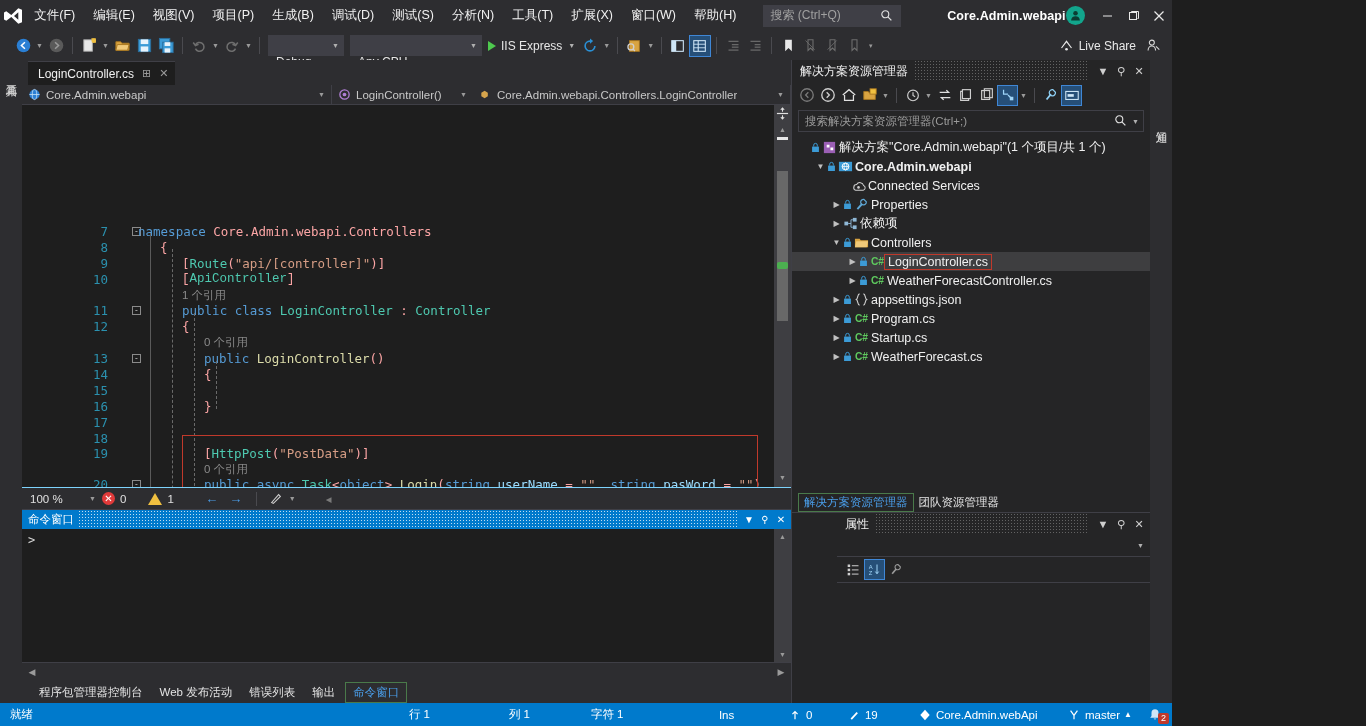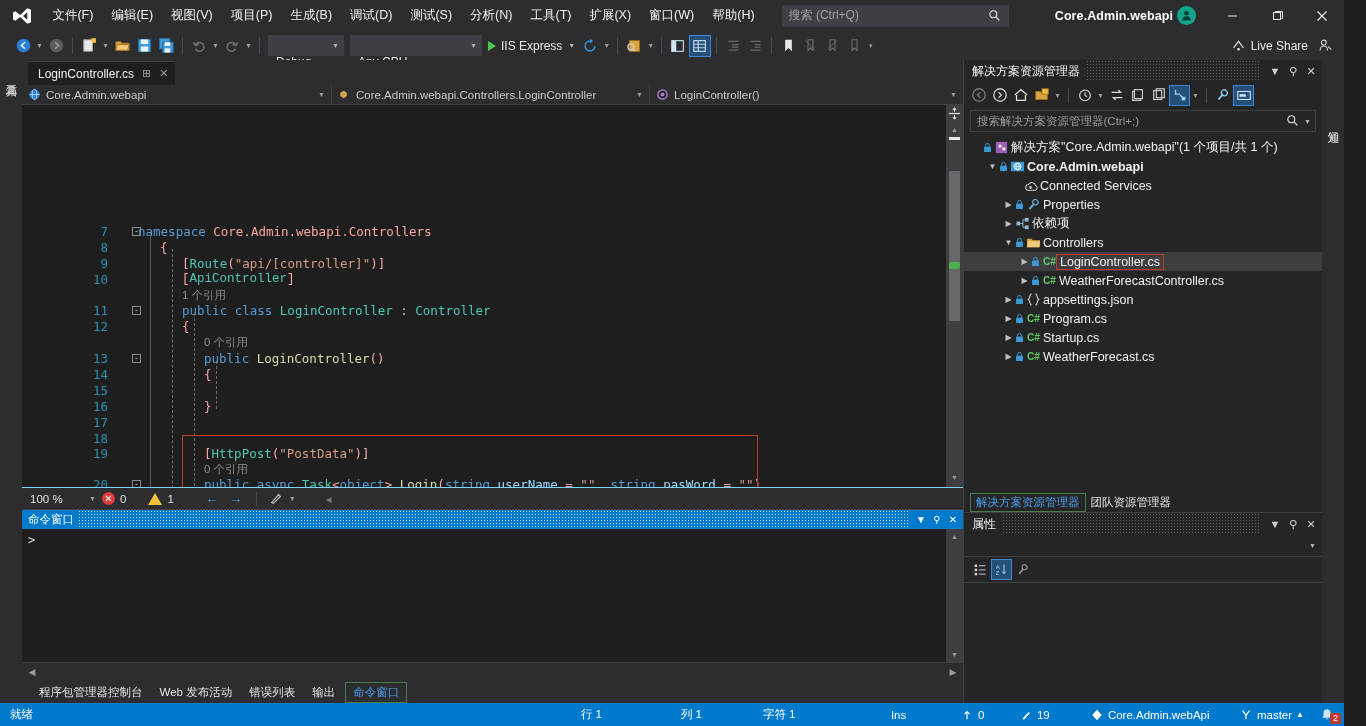--- a/index.html
+++ b/index.html
@@ -4,21 +4,21 @@
 <style>
   * { box-sizing: border-box; margin:0; padding:0; }
   html,body{ background:#1e1e1e; }
   body{
     width:1366px; height:726px;
     font-family:"Liberation Sans","DejaVu Sans",sans-serif;
     font-size:12px; color:#f1f1f1;
     overflow:hidden; position:relative;
     -webkit-font-smoothing:antialiased;
   }
-  .app{ width:1344px; height:726px; display:flex; flex-direction:column; background:#2d2d30; }
+  .app{ width:1172px; height:726px; display:flex; flex-direction:column; background:#2d2d30; }
 
   
   .titlebar{ height:31px; background:#2d2d30; display:flex; align-items:center; flex:0 0 31px; }
   .vslogo{ width:44px; height:31px; display:flex; align-items:center; justify-content:center; }
   .vslogo svg{ display:block; }
   .menubar{ display:flex; align-items:center; height:31px; }
   .menu-item{ padding:0 9px; height:31px; line-height:31px; font-size:12.5px; color:#f1f1f1; cursor:default; white-space:nowrap; }
   .qsearch{ margin-left:18px; width:230px; height:22px; background:#3f3f46; border:1px solid #3f3f46;
             display:flex; align-items:center; padding:0 6px; color:#a0a0a0; font-size:12px; }
   .qsearch .ph{ flex:1; }
@@ -142,21 +142,21 @@
   .tree{ flex:1; overflow:hidden; padding-top:3px; font-size:12.5px; }
   .trow{ height:19px; display:flex; align-items:center; white-space:nowrap; padding-right:4px; }
   .trow.sel{ background:#3e3e40; }
   .chev{ width:13px; display:flex; align-items:center; justify-content:center; color:#c0c0c0; font-size:8px; }
   .tlabel{ color:#f0f0f0; }
   .tlabel.bold{ font-weight:bold; }
   .selbox{ border:1px solid #c0392b; padding:0 3px; margin-left:-3px; }
   .dbtabs{ height:20px; display:flex; align-items:center; padding-left:6px; flex:0 0 20px; background:#252526; }
   .dbtab{ font-size:11.5px; padding:1px 5px; color:#e4e4e4;}
   .dbtab.active{ color:#4a9eea; border:1px solid #4a7a4a;}
-  .props{ flex:0 0 auto; display:flex; flex-direction:column; border-top:1px solid #3f3f46; background:#252526;}
+  .props{ flex:0 0 auto; display:flex; flex-direction:column; border-top:1px solid #3f3f46; background:#252526;padding-left:45px;}
   .propcombo{ height:22px; border-bottom:1px solid #3f3f46; display:flex; align-items:center; padding-right:6px; }
   .propcombo .cc{ margin-left:auto; color:#b0b0b0; font-size:7px;}
   .proptools{ height:26px; display:flex; align-items:center; padding-left:6px; border-bottom:1px solid #3f3f46;}
   .propbody{ height:120px; background:#252526; }
 
   
   .statusbar{ height:23px; background:#007acc; display:flex; align-items:center; flex:0 0 23px; color:#fff; font-size:11.5px;}
   .sb-ready{ padding-left:10px; width:60px; }
   .sb-cell{ white-space:nowrap; }
   .sb-spacer{ flex:1; }
@@ -426,37 +426,37 @@
           <span class="nav-ico">
             <svg width="13" height="13" viewBox="0 0 14 14">
                 <circle cx="7" cy="7" r="5.5" fill="#2a7fd4"></circle>
                 <ellipse cx="7" cy="7" rx="2.4" ry="5.5" fill="none" stroke="#cfe6f7" stroke-width=".8"></ellipse>
                 <line x1="1.5" y1="7" x2="12.5" y2="7" stroke="#cfe6f7" stroke-width=".8"></line>
               </svg>
           </span>
           <span class="txt">Core.Admin.webapi</span>
           <span class="dd">▼</span>
         </div>
-        <div class="nav-cell" style="width:318px">
-          <span class="nav-ico">
-            <svg width="13" height="13" viewBox="0 0 14 14">
-                <path d="M4 3 l3.5 2 0 4 L4 11 0.5 9 l0-4 Z" fill="#d6a44c" transform="translate(2,0)"></path>
-              </svg>
-          </span>
-          <span class="txt">Core.Admin.webapi.Controllers.LoginController</span>
-          <span class="dd">▼</span>
-        </div>
         <div class="nav-cell" style="flex:1; border-right:none">
           <span class="nav-ico">
             <svg width="13" height="13" viewBox="0 0 14 14">
                 <circle cx="7" cy="7" r="5" fill="none" stroke="#b07fd6" stroke-width="1.4"></circle>
                 <path d="M5 7 a2 2 0 0 1 4 0 a2 2 0 0 1 -4 0" fill="#b07fd6"></path>
               </svg>
           </span>
           <span class="txt">LoginController()</span>
+          <span class="dd">▼</span>
+        </div>
+        <div class="nav-cell" style="width:318px">
+          <span class="nav-ico">
+            <svg width="13" height="13" viewBox="0 0 14 14">
+                <path d="M4 3 l3.5 2 0 4 L4 11 0.5 9 l0-4 Z" fill="#d6a44c" transform="translate(2,0)"></path>
+              </svg>
+          </span>
+          <span class="txt">Core.Admin.webapi.Controllers.LoginController</span>
           <span class="dd">▼</span>
         </div>
       </div>
 
       <div class="editwrap">
         <div class="code" id="code-canvas">
           <div class="gutternum" id="gutter">
               <div class="ln" style="top: 119px;">7</div>
               <div class="ln" style="top: 135px;">8</div>
               <div class="ln" style="top: 151px;">9</div>

